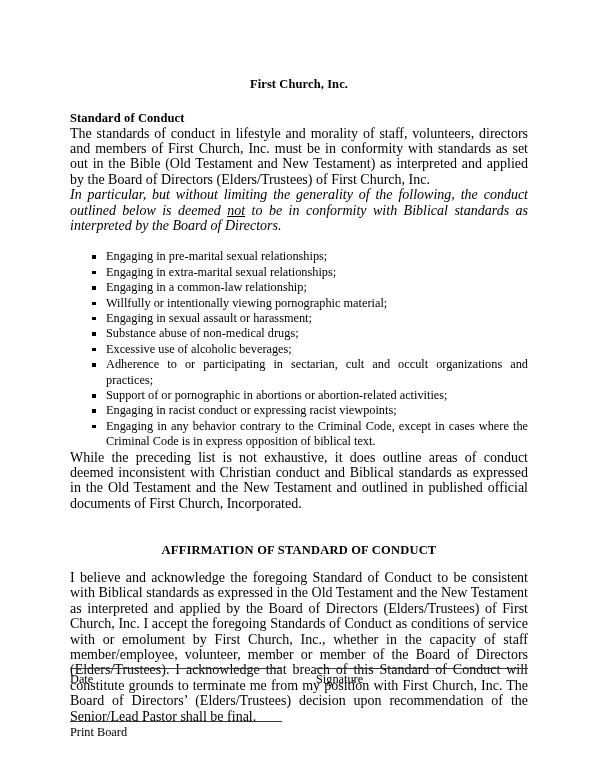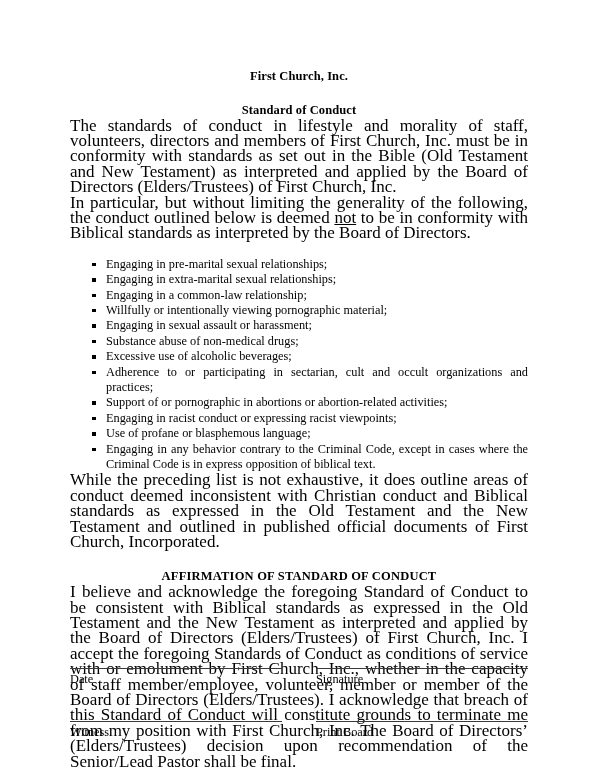--- a/index.html
+++ b/index.html
@@ -18,65 +18,65 @@
     position: relative;
     width: 600px;
     height: 776px;
     box-sizing: border-box;
     padding: 0;
     overflow: hidden;
   }
   .content {
     position: absolute;
     left: 70px;
-    top: 0;
+    top: 8px;
     width: 458px;
   }
 
   
   .doc-title {
     text-align: center;
     font-weight: bold;
     font-size: 12.5px;
     letter-spacing: 0.1px;
     margin: 0;
     padding-top: 70px;
     line-height: 1.1;
   }
   .doc-subtitle {
-    text-align: center;
+    text-align: left;
     font-weight: bold;
     font-size: 12.5px;
     letter-spacing: 0.1px;
     margin: 0;
     padding-top: 20px;
     line-height: 1.1;
   }
   .section-heading {
     text-align: center;
     font-weight: bold;
     font-size: 12.5px;
     letter-spacing: 0.2px;
-    margin: 0;
+    margin: 12px;
     padding-top: 21px;
     padding-bottom: 0;
     line-height: 1.1;
   }
 
   
   p.body-par {
-    font-size: 17px;
+    font-size: 14px;
     line-height: 15.4px;
     text-align: justify;
     margin: 0;
     padding: 0;
     hyphens: none;
   }
   .par-gap-1 { margin-top: 34px; }
-  .par-gap-2 { margin-top: 15.5px; }
+  .par-gap-2 { margin-top: 15.5px; font-style: italic; }
   .par-gap-3 { margin-top: 15px; }
   .par-gap-4 { margin-top: 17px; }
 
   u.emph { text-decoration: underline; }
 
   
   ul.conduct-list {
     list-style: none;
     margin: 0;
     padding: 0;
@@ -149,21 +149,20 @@
       <li><span class="bullet-sq"></span><span>Engaging in extra-marital sexual relationships;</span></li>
       <li><span class="bullet-sq"></span><span>Engaging in a common-law relationship;</span></li>
       <li><span class="bullet-sq"></span><span>Willfully or intentionally viewing pornographic material;</span></li>
       <li><span class="bullet-sq"></span><span>Engaging in sexual assault or harassment;</span></li>
       <li><span class="bullet-sq"></span><span>Substance abuse of non-medical drugs;</span></li>
       <li><span class="bullet-sq"></span><span>Excessive use of alcoholic beverages;</span></li>
       <li><span class="bullet-sq"></span></li>
       <li><span class="bullet-sq"></span><span>Adherence to or participating in sectarian, cult and occult organizations and practices;</span></li>
       <li><span class="bullet-sq"></span><span>Support of or pornographic in abortions or abortion-related activities;</span></li>
       <li><span class="bullet-sq"></span><span>Engaging in racist conduct or expressing racist viewpoints;</span></li>
-      <li><span class="bullet-sq"></span><span>Use of profane or blasphemous language;</span></li>
       <li class="wrap-item"><span class="bullet-sq"></span><span>Engaging in any behavior contrary to the Criminal Code, except in cases where the Criminal Code is in express opposition of biblical text.</span></li>
     </ul>
 
     <p class="body-par par-gap-3">While the preceding list is not exhaustive, it does outline areas of conduct deemed inconsistent with Christian conduct and Biblical standards as expressed in the Old Testament and the New Testament and outlined in published official documents of First Church, Incorporated.</p>
 
     <div class="section-heading">AFFIRMATION OF STANDARD OF CONDUCT</div>
 
     <p class="body-par par-gap-4">I believe and acknowledge the foregoing Standard of Conduct to be consistent with Biblical standards as expressed in the Old Testament and the New Testament as interpreted and applied by the Board of Directors (Elders/Trustees) of First Church, Inc. I accept the foregoing Standards of Conduct as conditions of service with or emolument by First Church, Inc., whether in the capacity of staff member/employee, volunteer, member or member of the Board of Directors (Elders/Trustees). I acknowledge that breach of this Standard of Conduct will constitute grounds to terminate me from my position with First Church, Inc. The Board of Directors’ (Elders/Trustees) decision upon recommendation of the Senior/Lead Pastor shall be final.</p>
 
   </div>
@@ -177,23 +176,19 @@
       </div>
       <div class="sig-cell">
         <div class="sig-line"></div>
         <div class="sig-label">Signature</div>
       </div>
     </div>
 
     <div class="sig-row second">
       <div class="sig-cell">
         <div class="sig-line"></div>
-        <div class="sig-label">Witness</div>
-      </div>
-      <div class="sig-cell">
-        <div class="sig-line"></div>
         <div class="sig-label">Print Board</div>
       </div>
     </div>
 
   </div>
 
 </div>
 
 </body></html>

